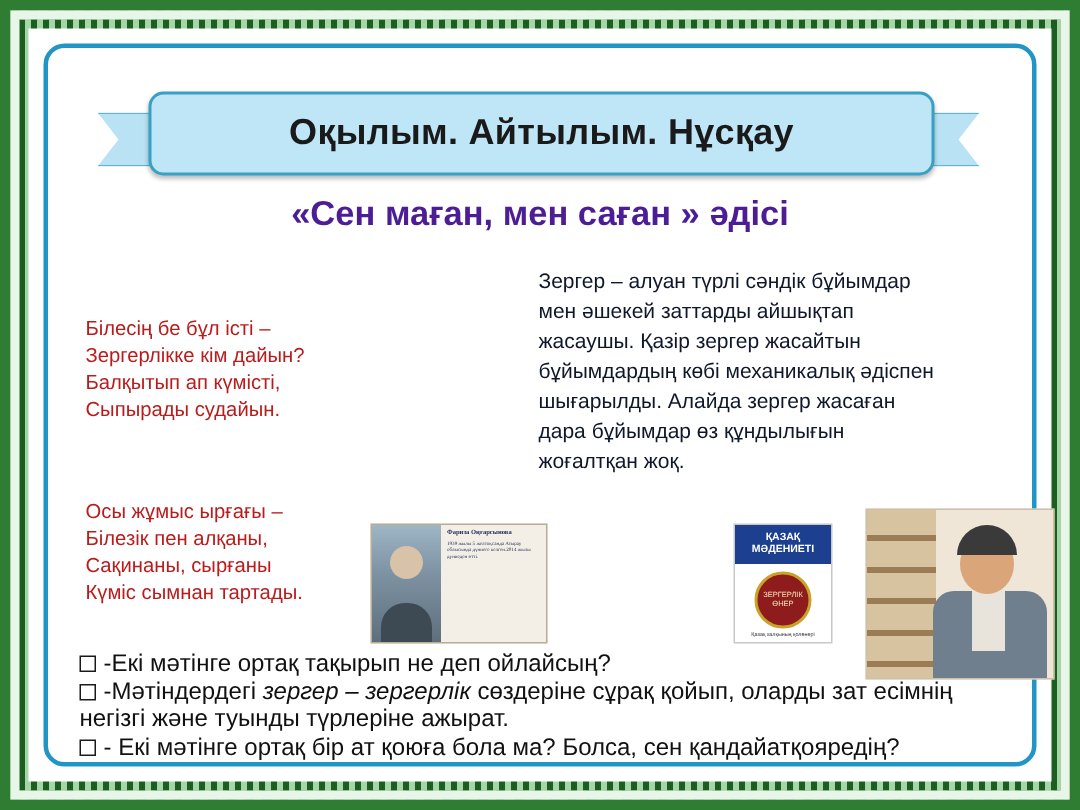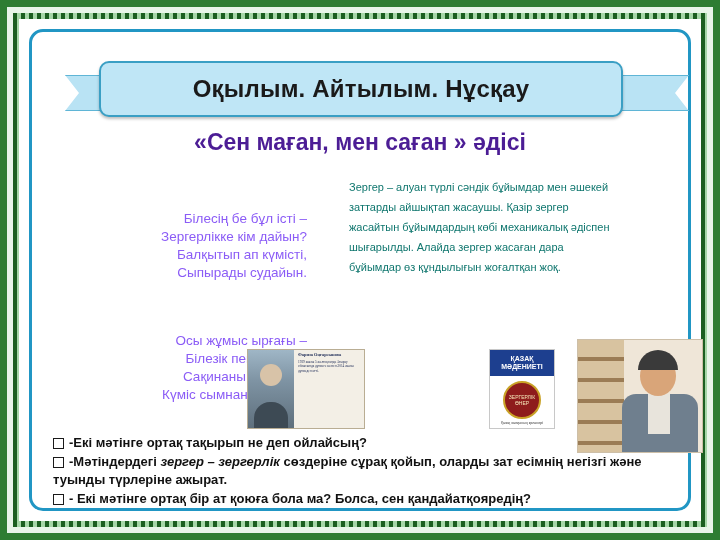--- a/index.html
+++ b/index.html
@@ -37,21 +37,21 @@
   }
   
   .blue-frame{
     position:absolute;left:10px;top:10px;right:10px;bottom:10px;
     border:3px solid #2196c4;
     border-radius:14px;
     box-sizing:border-box;
   }
   
   .banner-wrap{
-    position:absolute;left:80px;top:42px;width:520px;height:52px;padding-left:36px;
+    position:absolute;left:80px;top:42px;width:520px;height:52px;
   }
   .ribbon-left,.ribbon-right{
     position:absolute;top:14px;width:70px;height:34px;
     background:#b9e3f4;
     border:1px solid #5fb5d6;
   }
   .ribbon-left{left:-34px;clip-path:polygon(0 0,100% 0,100% 100%,0 100%,14px 50%);}
   .ribbon-right{right:-34px;clip-path:polygon(0 0,100% 0,calc(100% - 14px) 50%,100% 100%,0 100%);}
   .banner{
     position:absolute;left:0;top:0;width:520px;height:52px;
@@ -66,29 +66,28 @@
     letter-spacing:.2px;
   }
   .subtitle{
     position:absolute;left:0;right:0;top:110px;
     text-align:center;
     font-size:23px;font-weight:bold;color:#4c1d95;
   }
   
   .poem{
     position:absolute;left:38px;top:155px;width:250px;
-    font-size:13.5px;line-height:18px;color:#8b5cf6;
+    font-size:13.5px;line-height:18px;color:#b91c1c;
     white-space:pre-wrap;
-    text-align:right;
   }
   .poem .stanza{margin-bottom:14px;}
   
   .definition{
-    position:absolute;left:330px;top:158px;width:268px;
-    font-size:11px;line-height:20px;color:#0f766e;
+    position:absolute;left:340px;top:158px;width:268px;
+    font-size:14px;line-height:20px;color:#0f172a;
   }
   
   .img-portrait{
     position:absolute;left:228px;top:330px;width:116px;height:78px;
     background:#f3efe6;border:1px solid #b9ad93;
     display:flex;overflow:hidden;
   }
   .portrait-photo{
     width:46px;height:100%;
     background:linear-gradient(180deg,#9fb6c6 0%,#7e93a3 40%,#5e6f7c 100%);
@@ -148,21 +147,21 @@
   .man-body{
     position:absolute;left:44px;top:54px;width:76px;height:58px;border-radius:14px 14px 0 0;
     background:#6f7f8e;
   }
   .man-shirt{
     position:absolute;left:70px;top:54px;width:22px;height:40px;background:#e8e4dc;
   }
   
   .tasks{
     position:absolute;left:34px;top:415px;right:30px;
-    font-size:13px;line-height:18.5px;color:#111;font-weight:bold;
+    font-size:16px;line-height:18.5px;color:#111;font-weight:normal;
   }
   .task-row{display:block;}
   .bullet{
     display:inline-block;width:9px;height:9px;
     border:1.4px solid #1a1a1a;margin-right:5px;
     vertical-align:middle;background:#ffffff;
   }
   .ital{font-style:italic;}
 </style>
 </head>

